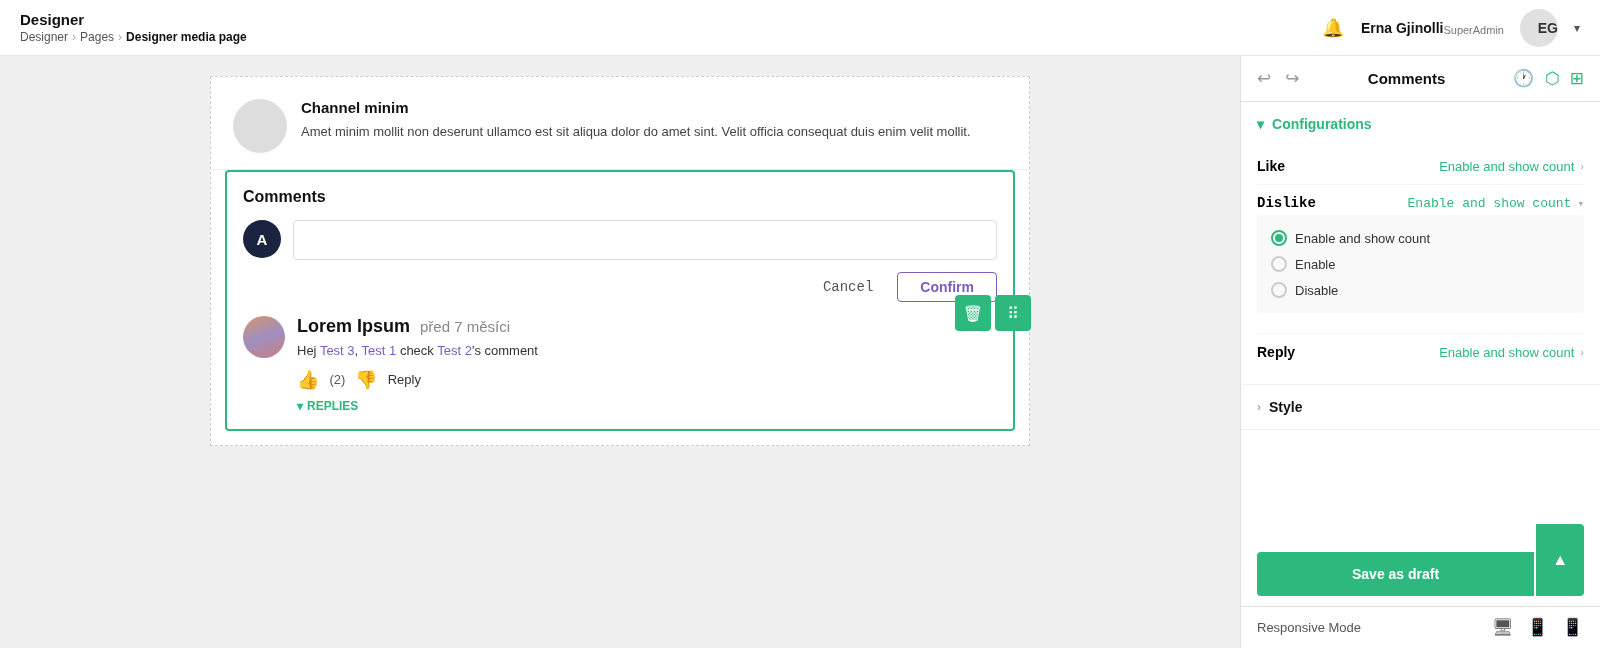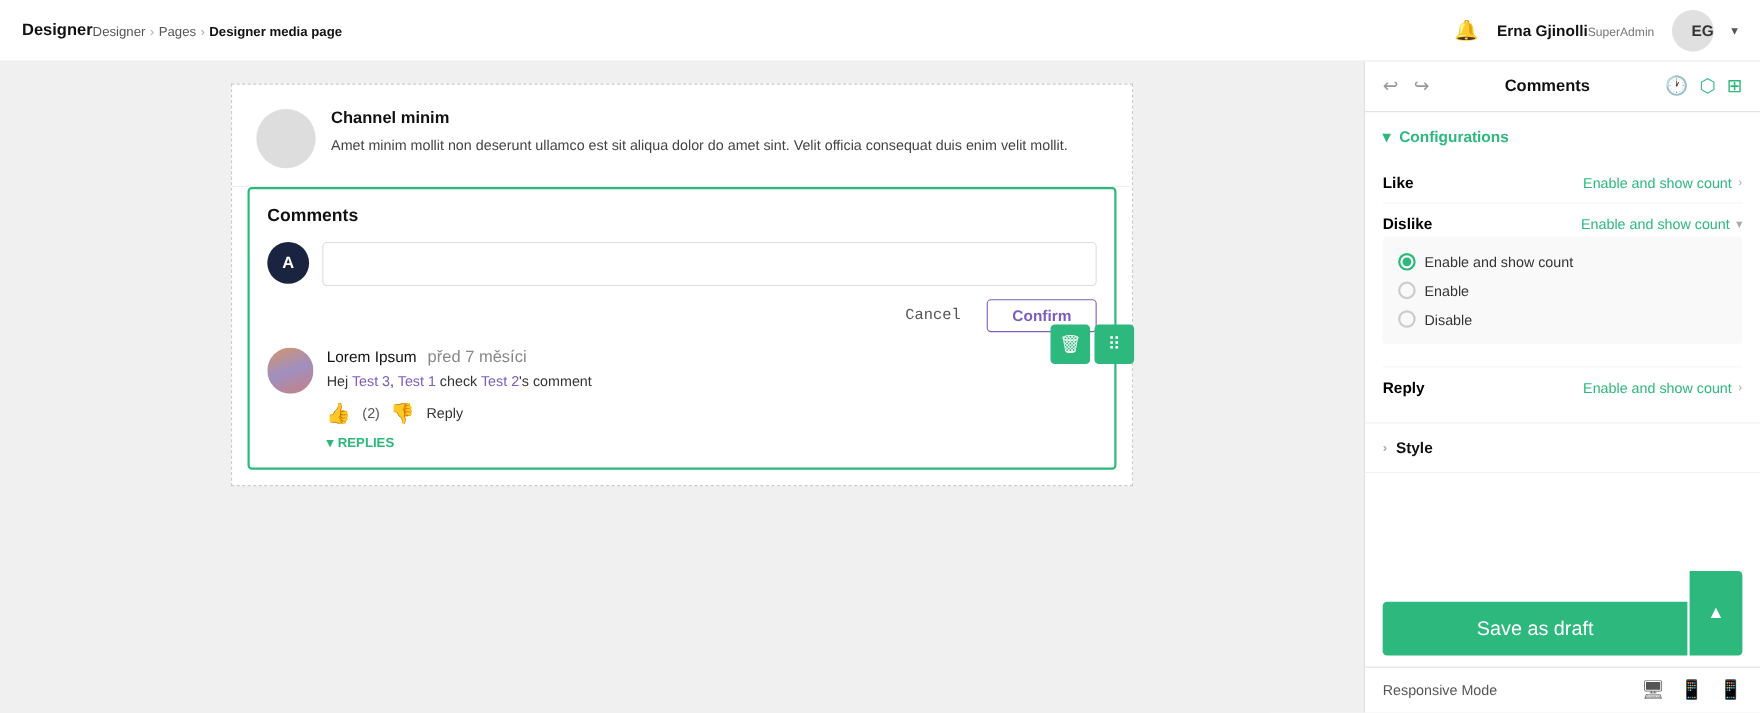--- a/index.html
+++ b/index.html
@@ -4,21 +4,21 @@
   <style>
     * { box-sizing: border-box; margin: 0; padding: 0; }
     body { font-family: -apple-system, BlinkMacSystemFont, 'Segoe UI', sans-serif; background: #f5f5f5; display: flex; flex-direction: column; height: 648px; overflow: hidden; }
 
     
     .topnav {
       display: flex; align-items: center; justify-content: space-between;
       background: #fff; border-bottom: 1px solid #e5e7eb;
       padding: 0 20px; height: 56px; flex-shrink: 0;
     }
-    .topnav-left { display: flex; flex-direction: row; justify-content: flex-end; }
+    .topnav-left { display: flex; flex-direction: column; justify-content: flex-end; }
     .topnav-app-title { font-size: 15px; font-weight: 600; color: #111; }
     .topnav-breadcrumb { display: flex; align-items: center; gap: 4px; font-size: 12px; color: #555; margin-top: 2px; }
     .topnav-breadcrumb .sep { color: #aaa; }
     .topnav-breadcrumb .active { font-weight: 600; color: #111; }
     .topnav-right { display: flex; align-items: center; gap: 16px; }
     .bell-icon { font-size: 18px; color: #555; cursor: pointer; }
     .user-info { display: flex; flex-direction: row; align-items: flex-end; }
     .user-name { font-size: 14px; font-weight: 600; color: #111; }
     .user-role { font-size: 11px; color: #777; }
     .avatar-circle {
@@ -103,21 +103,21 @@
     .comment-user-avatar {
       width: 42px; height: 42px; border-radius: 50%; overflow: hidden; flex-shrink: 0;
       background: linear-gradient(135deg, #e8a87c, #8ba7d0, #c084a0);
     }
     .comment-user-avatar-inner {
       width: 100%; height: 100%;
       background: linear-gradient(160deg, #d4956a 0%, #a08fc0 50%, #c78080 100%);
     }
     .comment-body { flex: 1; }
     .comment-header { display: flex; align-items: baseline; gap: 10px; margin-bottom: 4px; }
-    .comment-author { font-size: 14px; font-weight: 400; color: #111; }
+    .comment-author { font-size: 18px; font-weight: 700; color: #111; }
     .comment-time { font-size: 15px; color: #888; }
     .comment-text { font-size: 13px; color: #333; line-height: 1.5; margin-bottom: 8px; }
     .comment-text .mention { color: #7c5cbf; }
     .comment-reactions { display: flex; align-items: center; gap: 10px; margin-bottom: 8px; }
     .reaction-like { font-size: 18px; cursor: pointer; color: #555; }
     .reaction-count { font-size: 13px; color: #555; font-weight: 500; }
     .reaction-dislike { font-size: 18px; cursor: pointer; color: #555; }
     .reply-btn {
       background: none; border: none; font-size: 13px; color: #333; cursor: pointer; font-weight: 500;
     }
@@ -186,21 +186,21 @@
 
     
     .panel-footer {
       margin-top: auto; padding: 14px 0 0 0;
       display: flex; flex-direction: column; gap: 10px; flex-shrink: 0;
     }
     .save-draft-row { display: flex; gap: 2px; padding: 0 16px; }
     .save-draft-btn {
       flex: 1; background: #2db87d; color: #fff;
       border: none; border-radius: 4px 0 0 4px; padding: 14px;
-      font-size: 18px; font-weight: 400; cursor: pointer; margin-top: 28px;
+      font-size: 14px; font-weight: 700; cursor: pointer; margin-top: 28px;
     }
     .save-expand-btn {
       background: #2db87d; color: #fff;
       border: none; border-radius: 0 4px 4px 0; padding: 14px 16px;
       font-size: 16px; cursor: pointer;
     }
     .responsive-row {
       display: flex; align-items: center; justify-content: space-between;
       padding: 10px 16px; border-top: 1px solid #e0e0e0;
     }
@@ -320,21 +320,21 @@
 
       <div class="config-row">
         <span class="config-label">Like</span>
         <div class="config-value">
           <span>Enable and show count</span>
           <span class="config-chevron">›</span>
         </div>
       </div>
 
       <div class="config-row" style="flex-direction: column; align-items: stretch;">
-        <div style="display:flex; justify-content:space-between; align-items:center; width:100%;">
+        <div style="display:flex; justify-content:space-between; align-items:center; width:100%;font-family:Liberation Mono, monospace;">
           <span class="config-label">Dislike</span>
           <div class="config-value">
             <span>Enable and show count</span>
             <span class="config-chevron">▾</span>
           </div>
         </div>
 
         <div class="dislike-expanded">
           <div class="radio-option">
             <div class="radio-circle selected">

